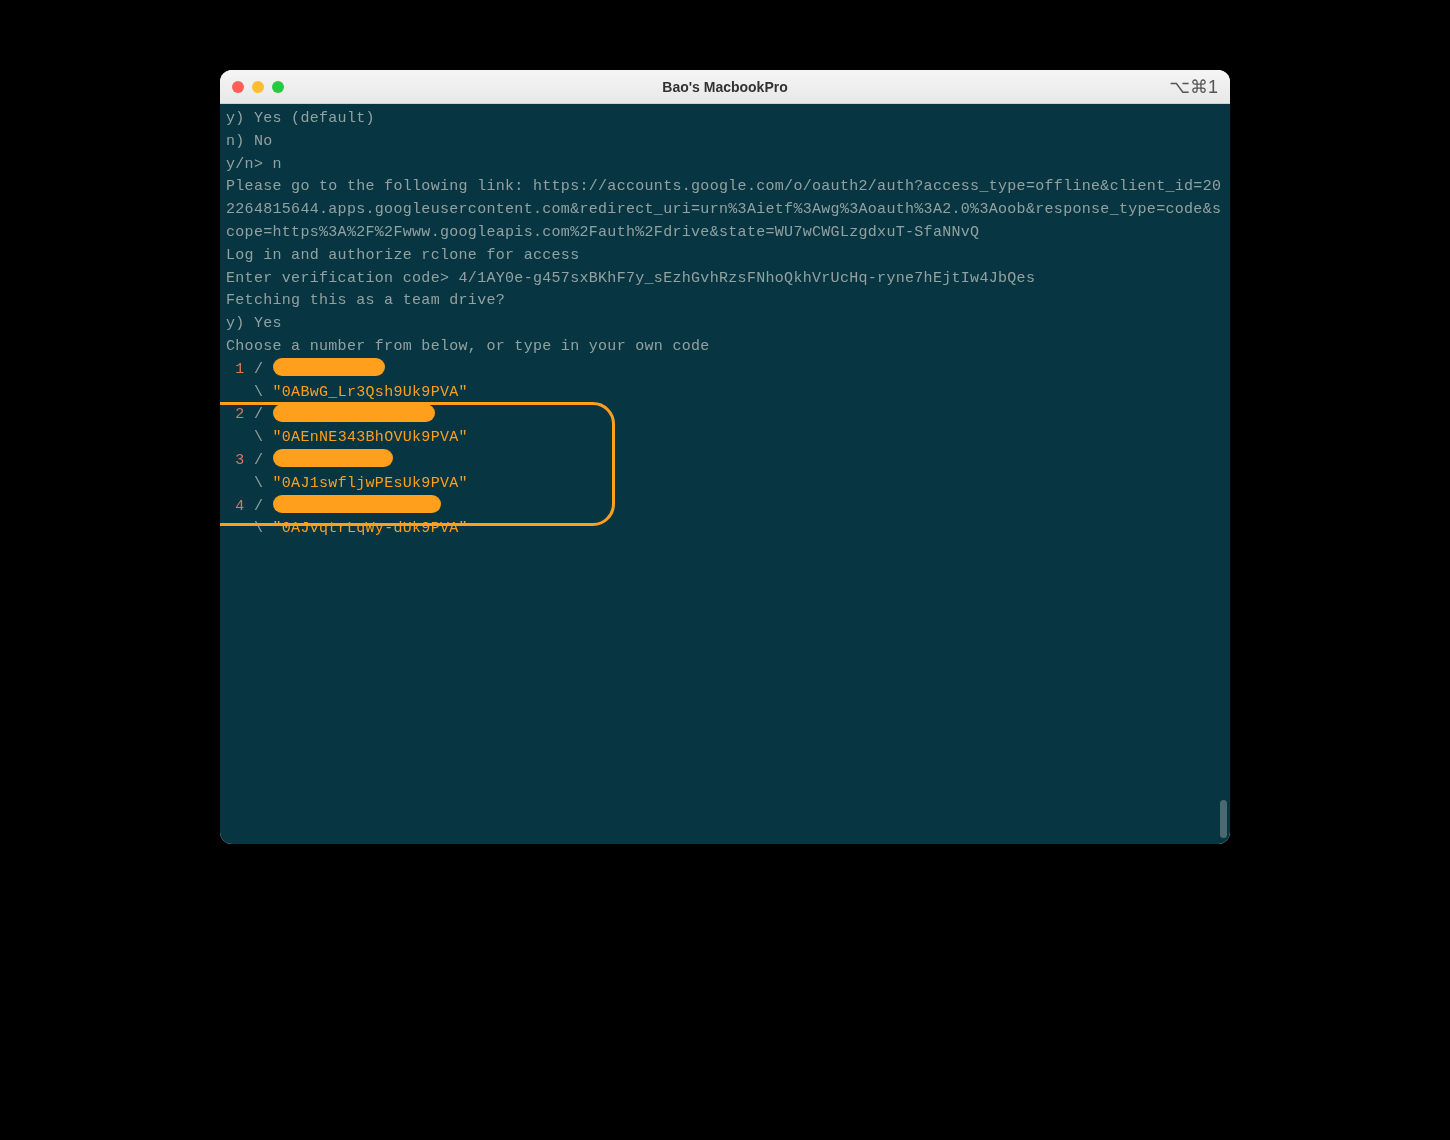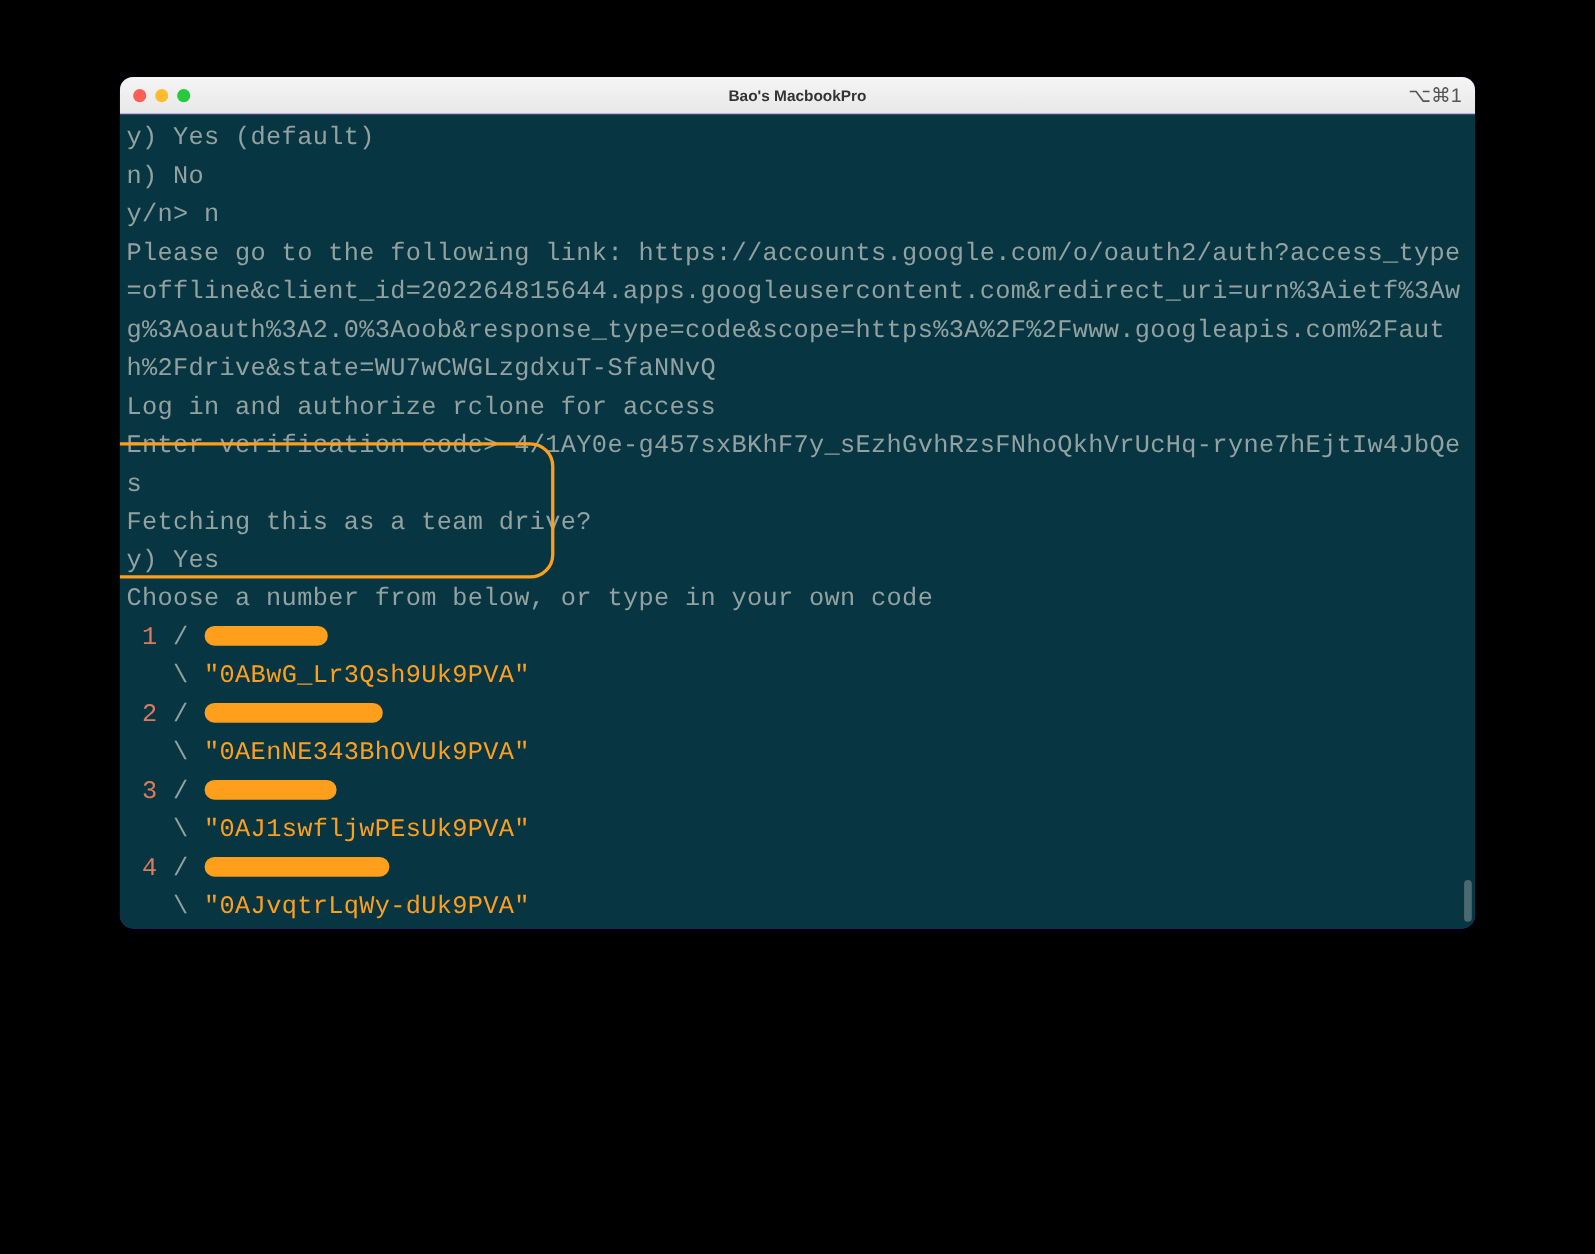--- a/index.html
+++ b/index.html
@@ -11,22 +11,22 @@
       background: #000;
       width: 1450px;
       height: 1140px;
       display: flex;
       justify-content: center;
       align-items: flex-start;
       padding-top: 70px;
       font-family: -apple-system, BlinkMacSystemFont, 'Segoe UI', sans-serif;
     }
     .window {
-      width: 1232px;
-      background: #6d28d9;
+      width: 1010px;
+      background: #ffffff;
       border-radius: 12px;
       overflow: hidden;
       box-shadow: 0 10px 40px rgba(0,0,0,0.5);
       position: relative;
     }
     .titlebar {
       height: 34px;
       background: linear-gradient(#f5f5f5, #e8e8e8);
       display: flex;
       align-items: center;
@@ -58,21 +58,21 @@
       position: absolute;
       right: 12px;
       font-size: 18px;
       color: #555;
       font-family: sans-serif;
     }
     .terminal {
       background: #073642;
       padding: 4px 6px 8px 6px;
       font-family: 'Menlo', 'Consolas', 'Courier New', monospace;
-      font-size: 23px;
+      font-size: 15px;
       line-height: 1.52;
       letter-spacing: 0.3px;
       color: #93a1a1;
       position: relative;
       height: 740px;
     }
     .scrollbar {
       position: absolute;
       right: 3px;
       bottom: 6px;

